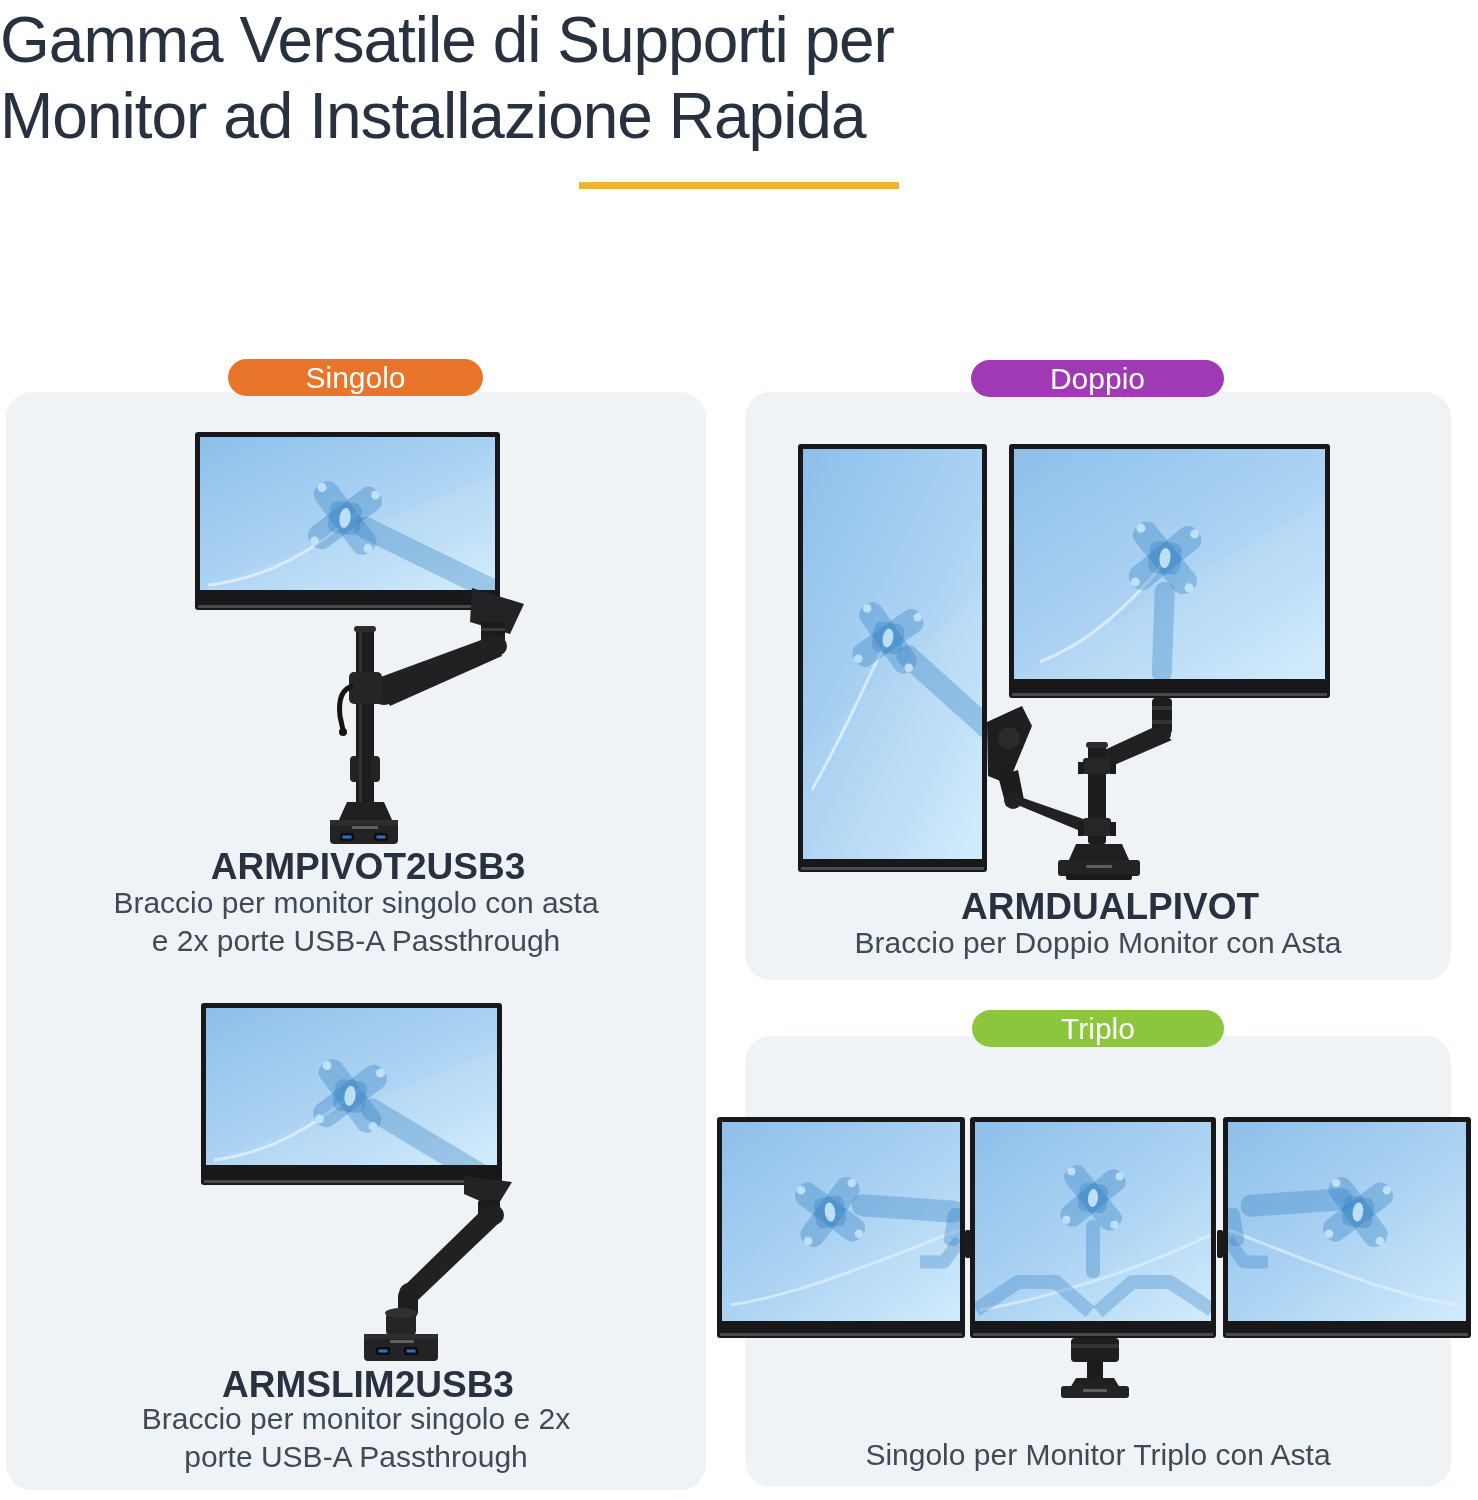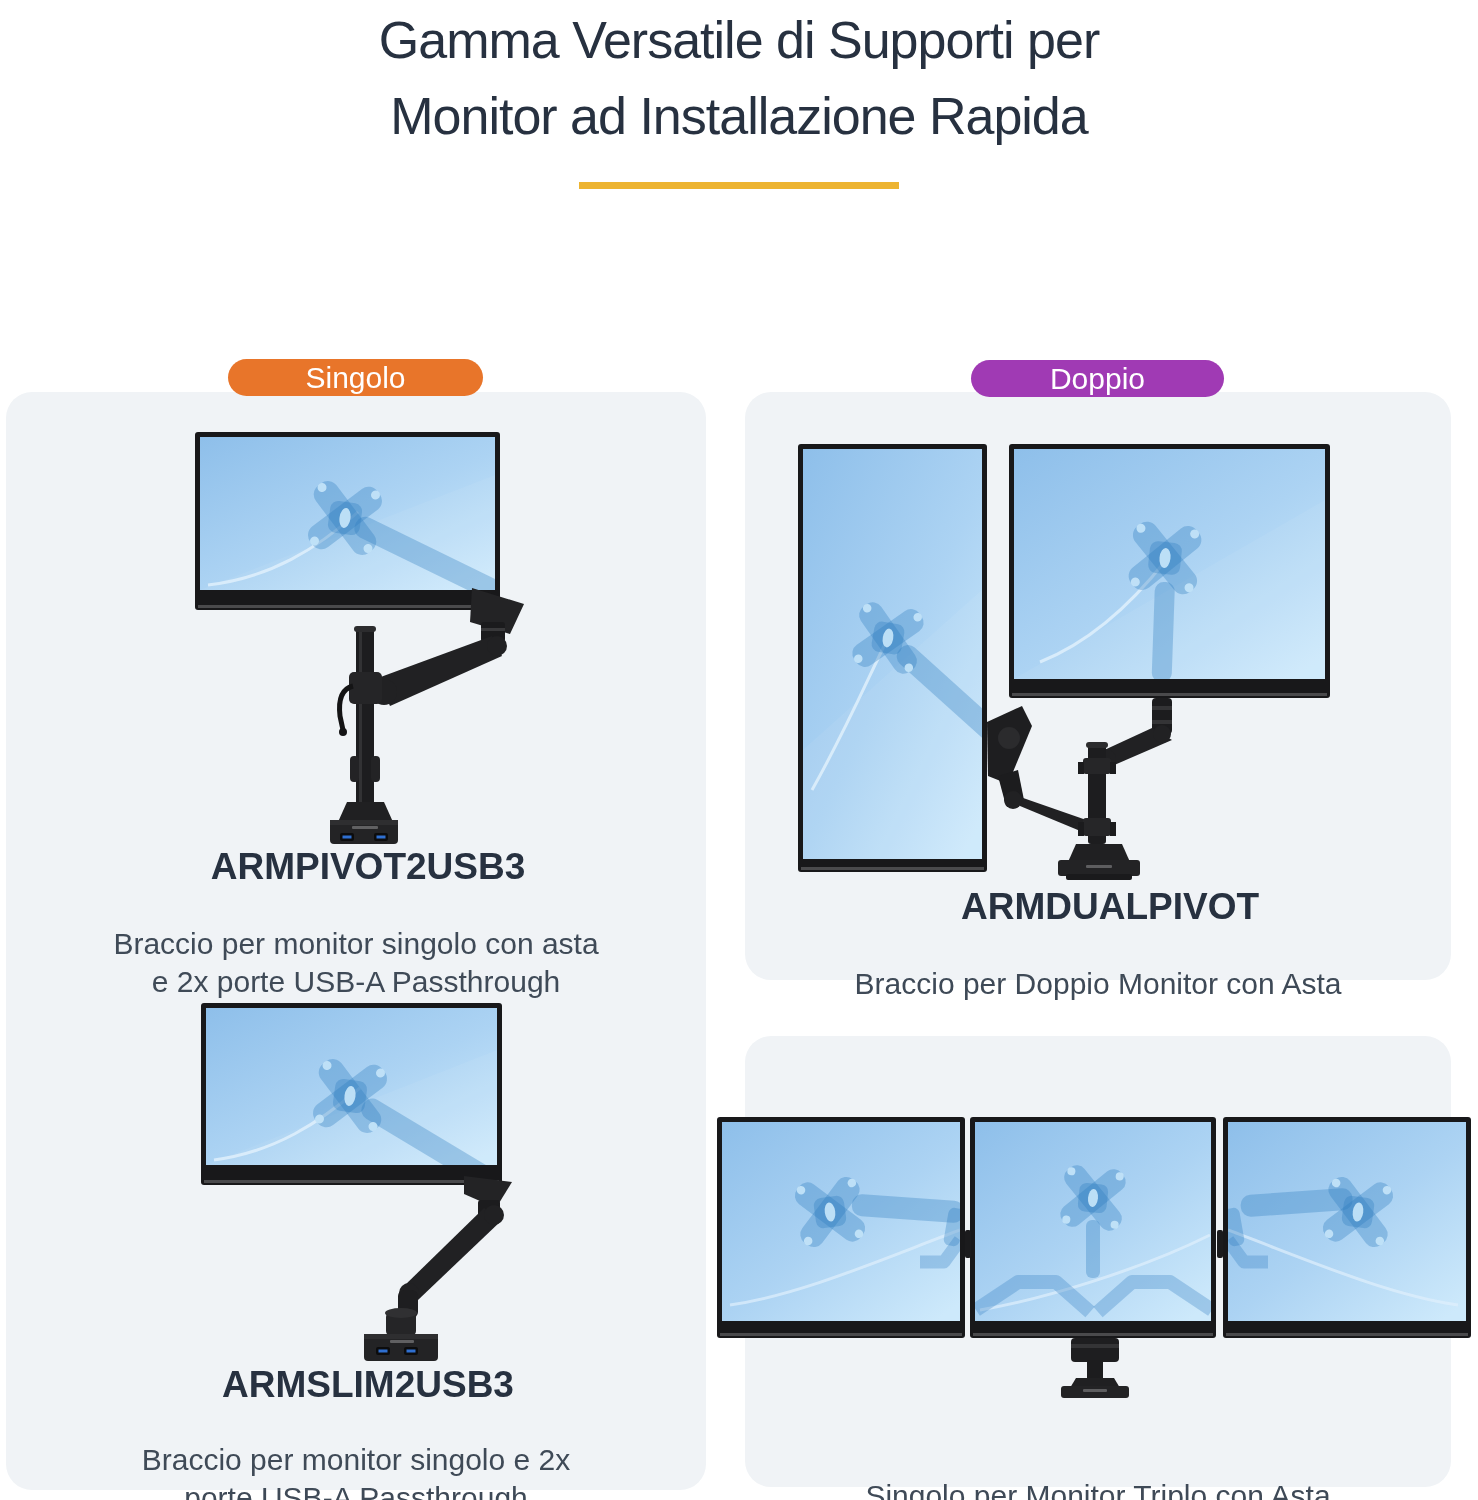--- a/index.html
+++ b/index.html
@@ -1,22 +1,22 @@
 <!DOCTYPE html>
 <html style="--title-text: #273140; --body-text: #3F4A57; --divider-yellow: #EDB431; --badge-singolo: #E8752A; --badge-doppio: #A03AB4; --badge-triplo: #8CC63E; --panel-background: #F0F3F6; --screen-blue: #9BC9F0; --hardware-black: #1E1E20;"><head>
 <meta charset="utf-8">
 <style>
   html,body{margin:0;padding:0;background:#ffffff;}
   .page{
     position:relative;width:1478px;height:1500px;background:#ffffff;
     font-family:"Liberation Sans",sans-serif;overflow:hidden;
   }
   .title{
-    position:absolute;top:2px;left:0;width:100%;text-align:center;
-    font-size:52px;line-height:76px;font-weight:300;letter-spacing:-1px;
+    position:absolute;top:2px;left:0;width:100%;text-align:left;
+    font-size:64px;line-height:76px;font-weight:300;letter-spacing:-1px;
     color:var(--title-text,#273140);
   }
   .divider{
     position:absolute;top:182px;left:579px;width:320px;height:7px;
     background:var(--divider-yellow,#EDB431);
   }
   .subtitle{
     position:absolute;top:206px;left:0;width:100%;text-align:center;
     font-size:39px;line-height:70px;font-weight:300;
     color:var(--body-text,#3F4A57);
@@ -38,21 +38,20 @@
   .badge-triplo{left:227px;top:-26px;width:252px;background:var(--badge-triplo,#8CC63E);}
   .illus{position:absolute;display:block;pointer-events:none;}
   .code{
     position:absolute;left:12px;width:100%;text-align:center;
     font-size:37px;font-weight:bold;color:var(--title-text,#273140);
   }
   .desc{
     position:absolute;left:0;width:100%;text-align:center;
     font-size:30px;line-height:38px;font-weight:300;
     color:var(--body-text,#3F4A57);
-    margin-top:41px;
   }
 </style>
 </head>
 <body>
 
 <div class="page">
 
   <div class="title">
     <div>Gamma Versatile di Supporti per</div>
     <div>Monitor ad Installazione Rapida</div>
@@ -302,20 +301,21 @@
         <rect x="326" y="455" width="26" height="3" rx="1" fill="#5e5e60"></rect>
       </g>
     </svg>
     <div class="code" style="top:494px">ARMDUALPIVOT</div>
     <div class="desc" style="top:532px">
       <div>Braccio per Doppio Monitor con Asta</div>
     </div>
   </section>
 
   <section class="panel" id="panel-triplo">
+    <div class="badge badge-triplo">Triplo</div>
 
     <svg class="illus" style="left:-35px;top:74px" width="768" height="290" viewBox="0 0 768 290">
       <defs>
         <linearGradient id="g4" x1="0" y1="0" x2="0.9" y2="1">
           <stop offset="0" stop-color="#8EBFEA"></stop>
             <stop offset="0.55" stop-color="#ACD3F3"></stop>
             <stop offset="1" stop-color="#CDE9FB"></stop>
         </linearGradient>
         <clipPath id="c4a">
             <rect x="12" y="12" width="238" height="199"></rect>

